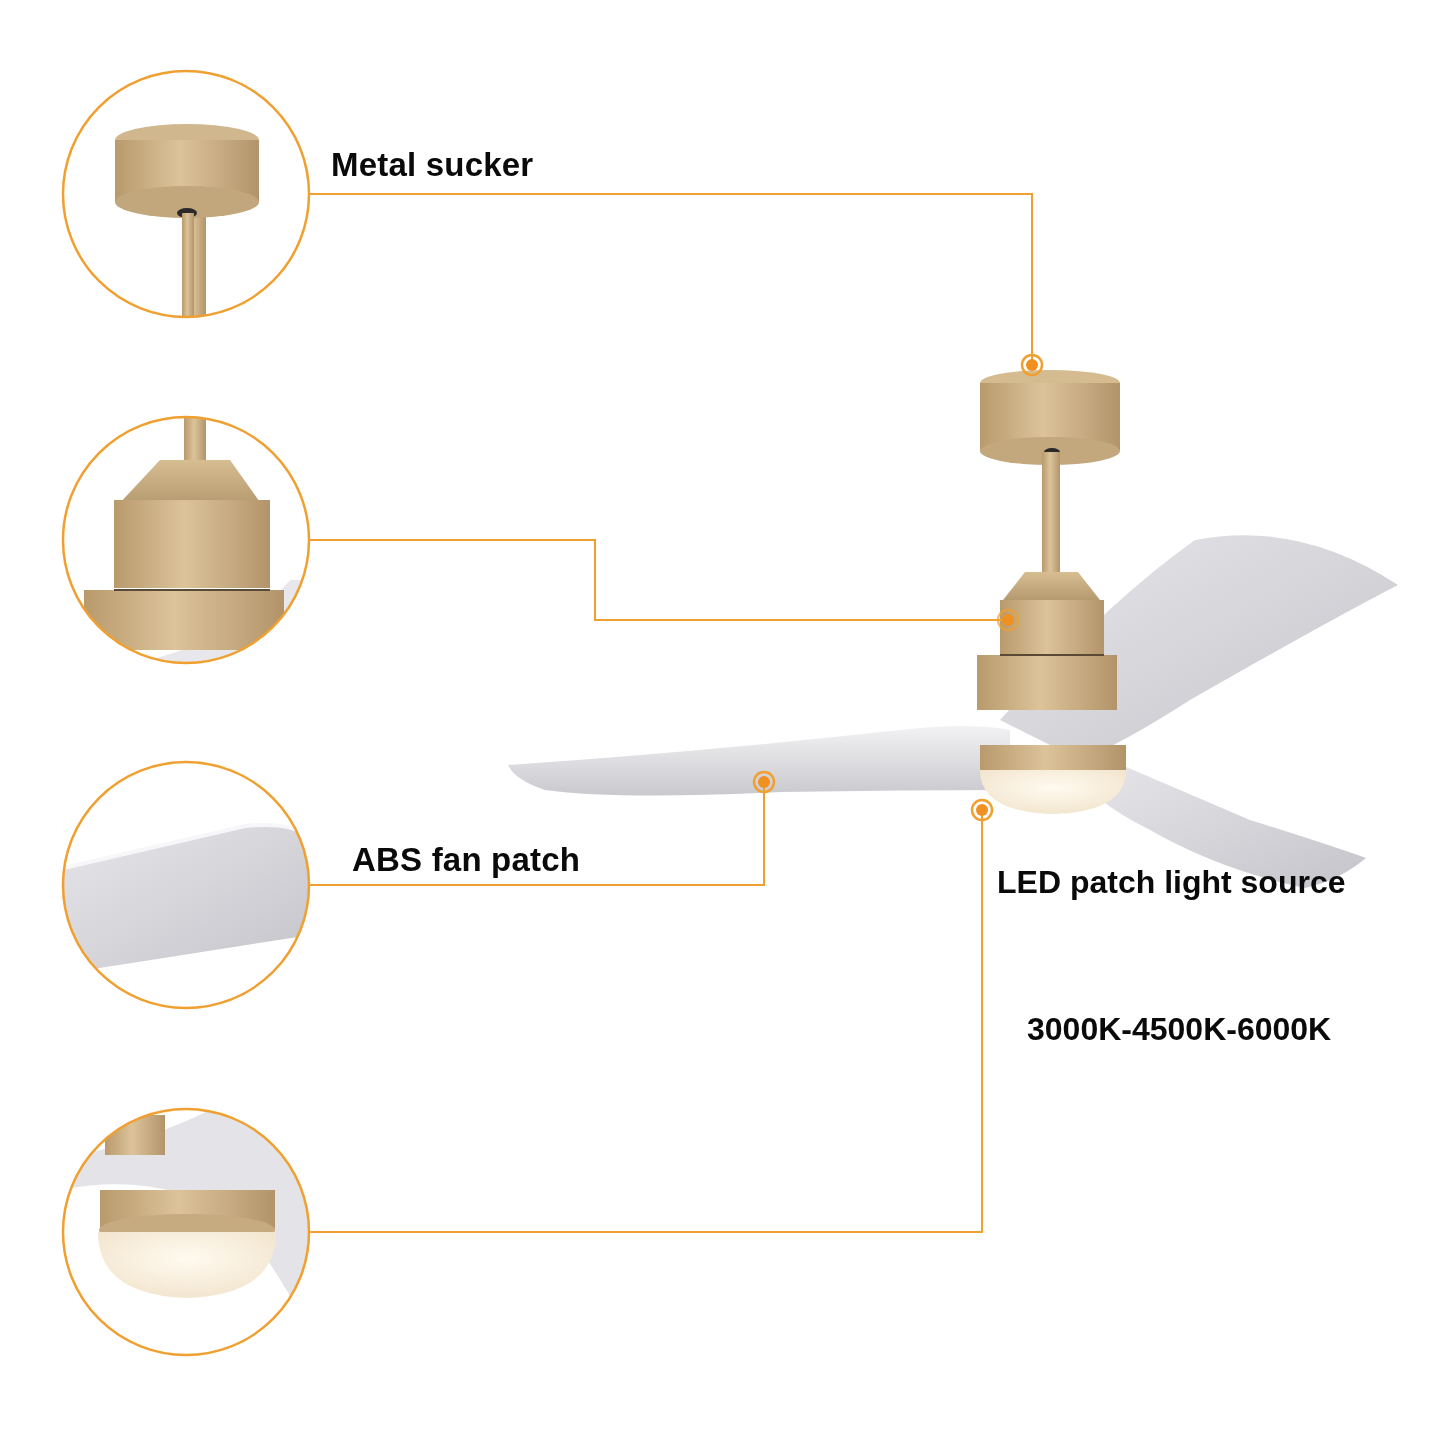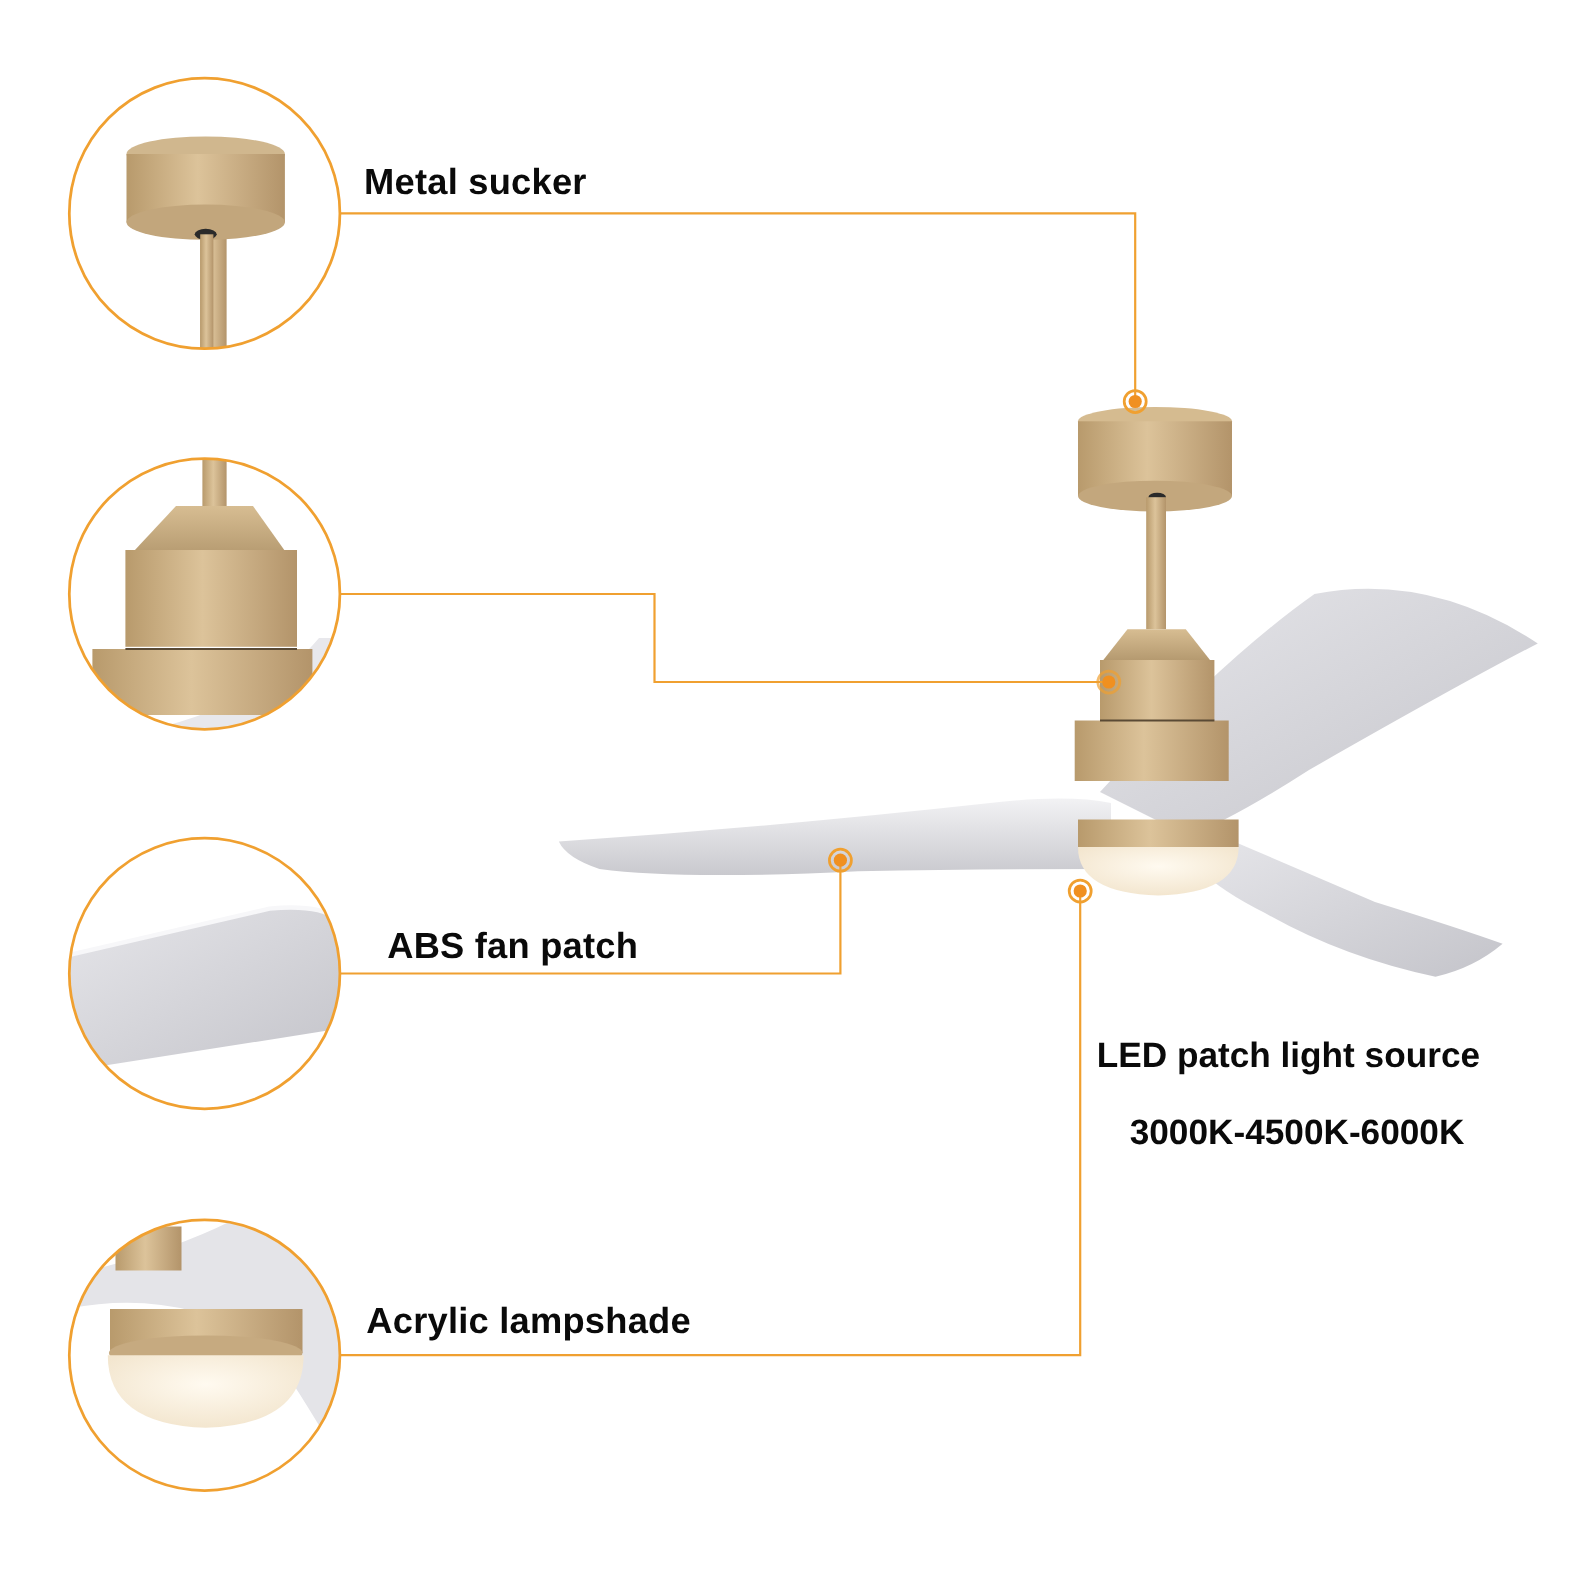--- a/index.html
+++ b/index.html
@@ -142,17 +142,16 @@
       <circle cx="764" cy="782" r="6" fill="#F09020"></circle>
     </g>
     <g>
       <circle cx="982" cy="810" r="10" fill="none" stroke="#F0A030" stroke-width="2.5"></circle>
       <circle cx="982" cy="810" r="6" fill="#F09020"></circle>
     </g>
   </svg>
 
   <div class="label" style="left:331px; top:148px;">Metal sucker</div>
   <div class="label" style="left:352px; top:843px;">ABS fan patch</div>
-  <div class="label" style="left:333px; top:1184px;">Acrylic lampshade</div>
 
-  <div class="spec" style="top:943px;text-align:right;">LED patch light source</div>
+  <div class="spec" style="top:866px;text-align:right;">LED patch light source</div>
   <div class="spec" style="top:1013px;margin-left:30px;">3000K-4500K-6000K</div>
 </div>
 
 </body></html>

